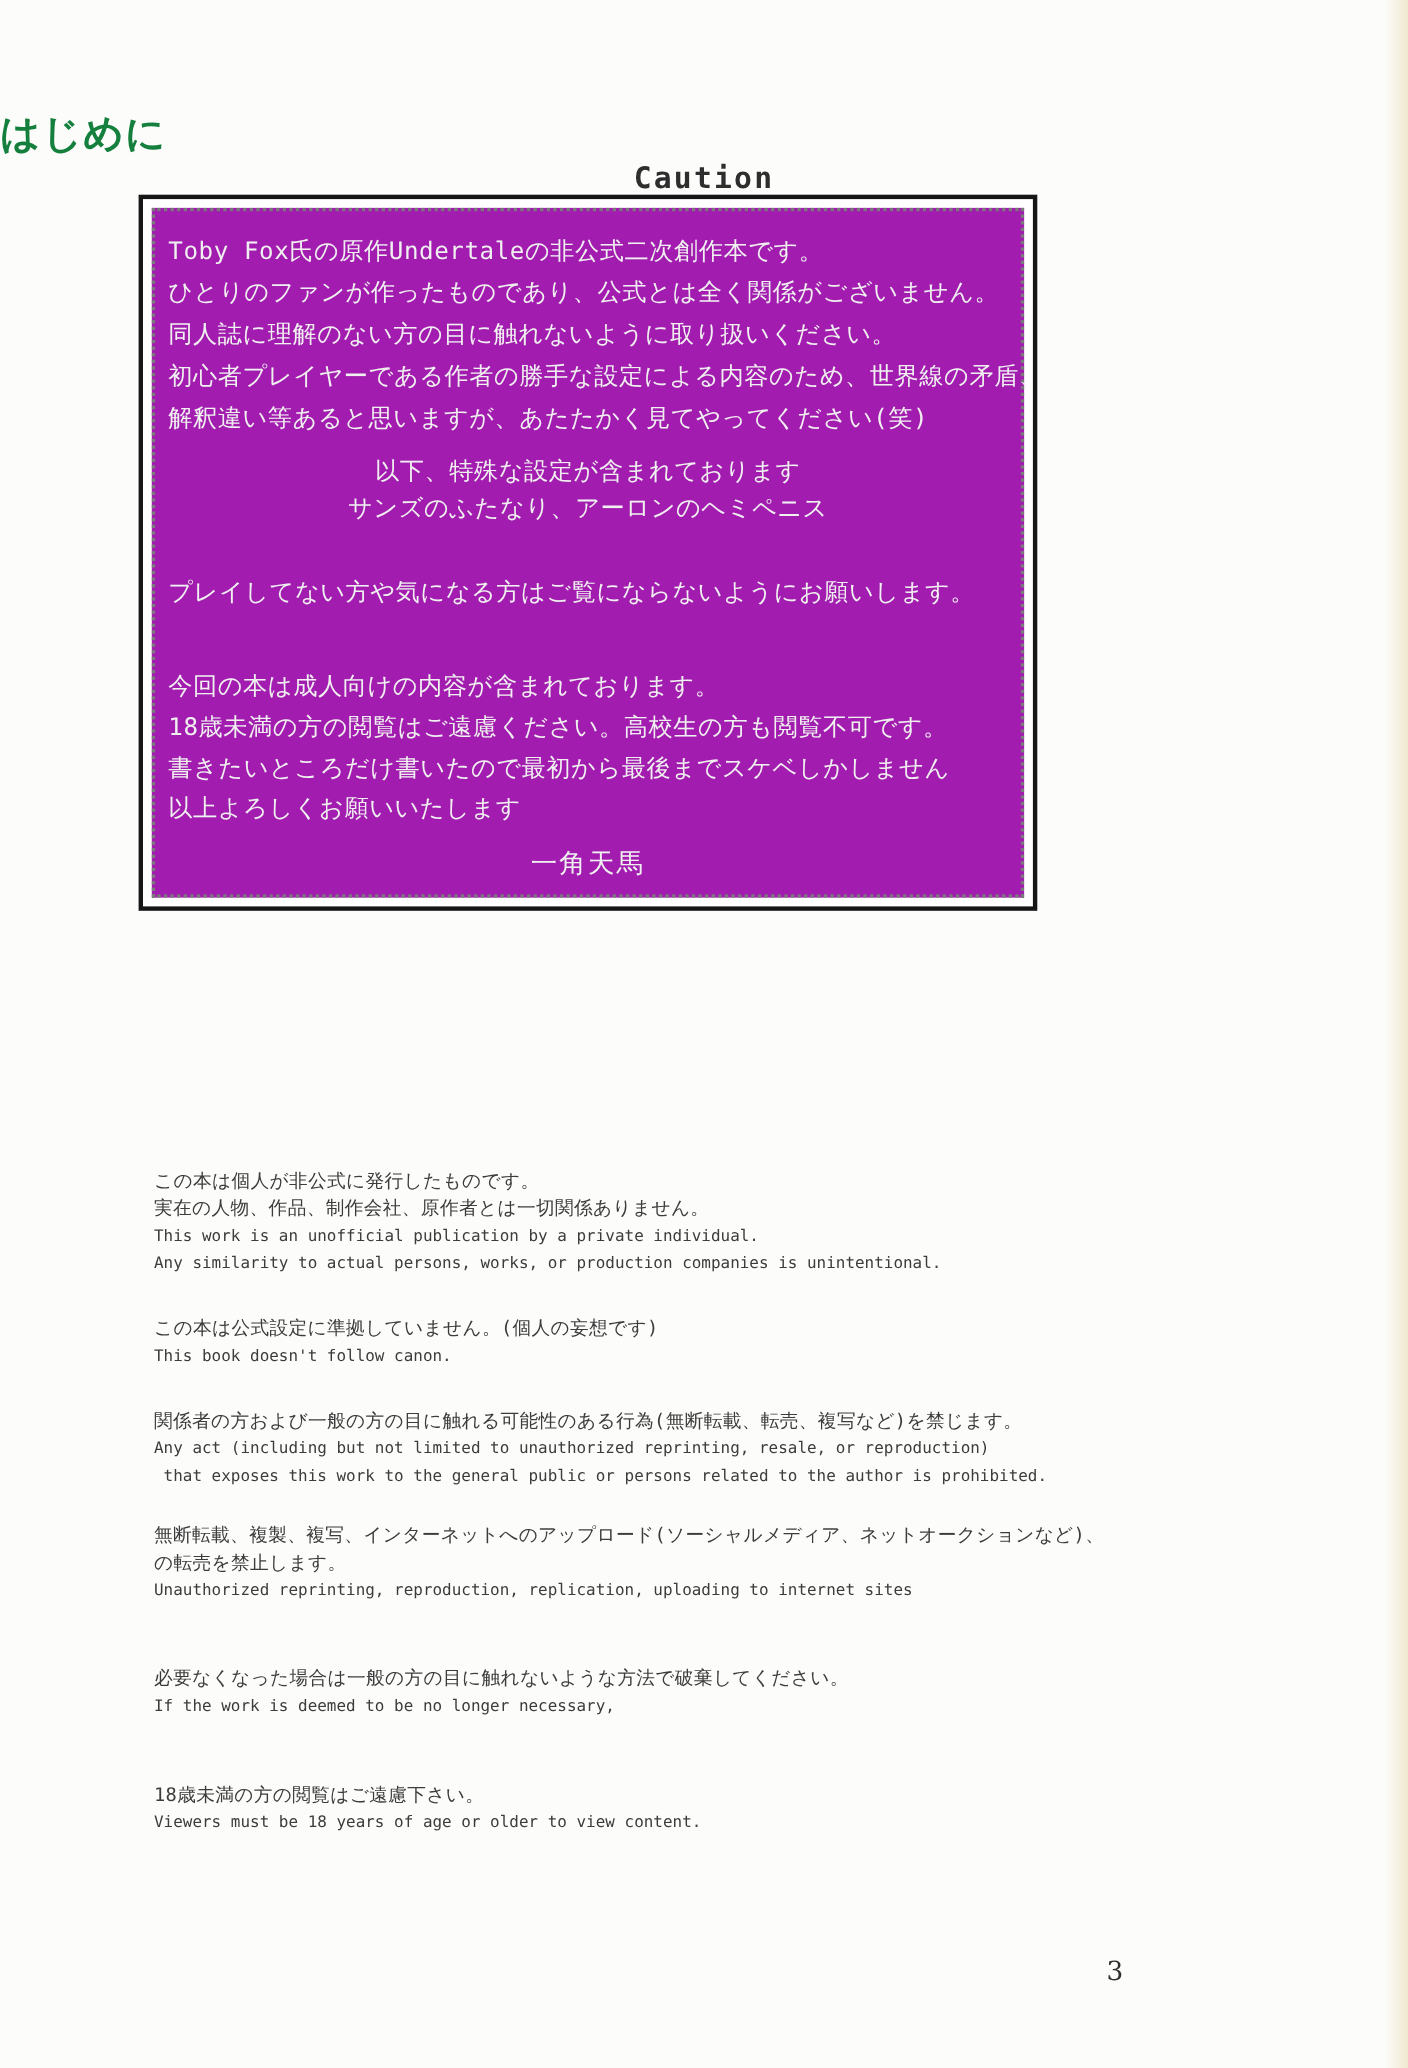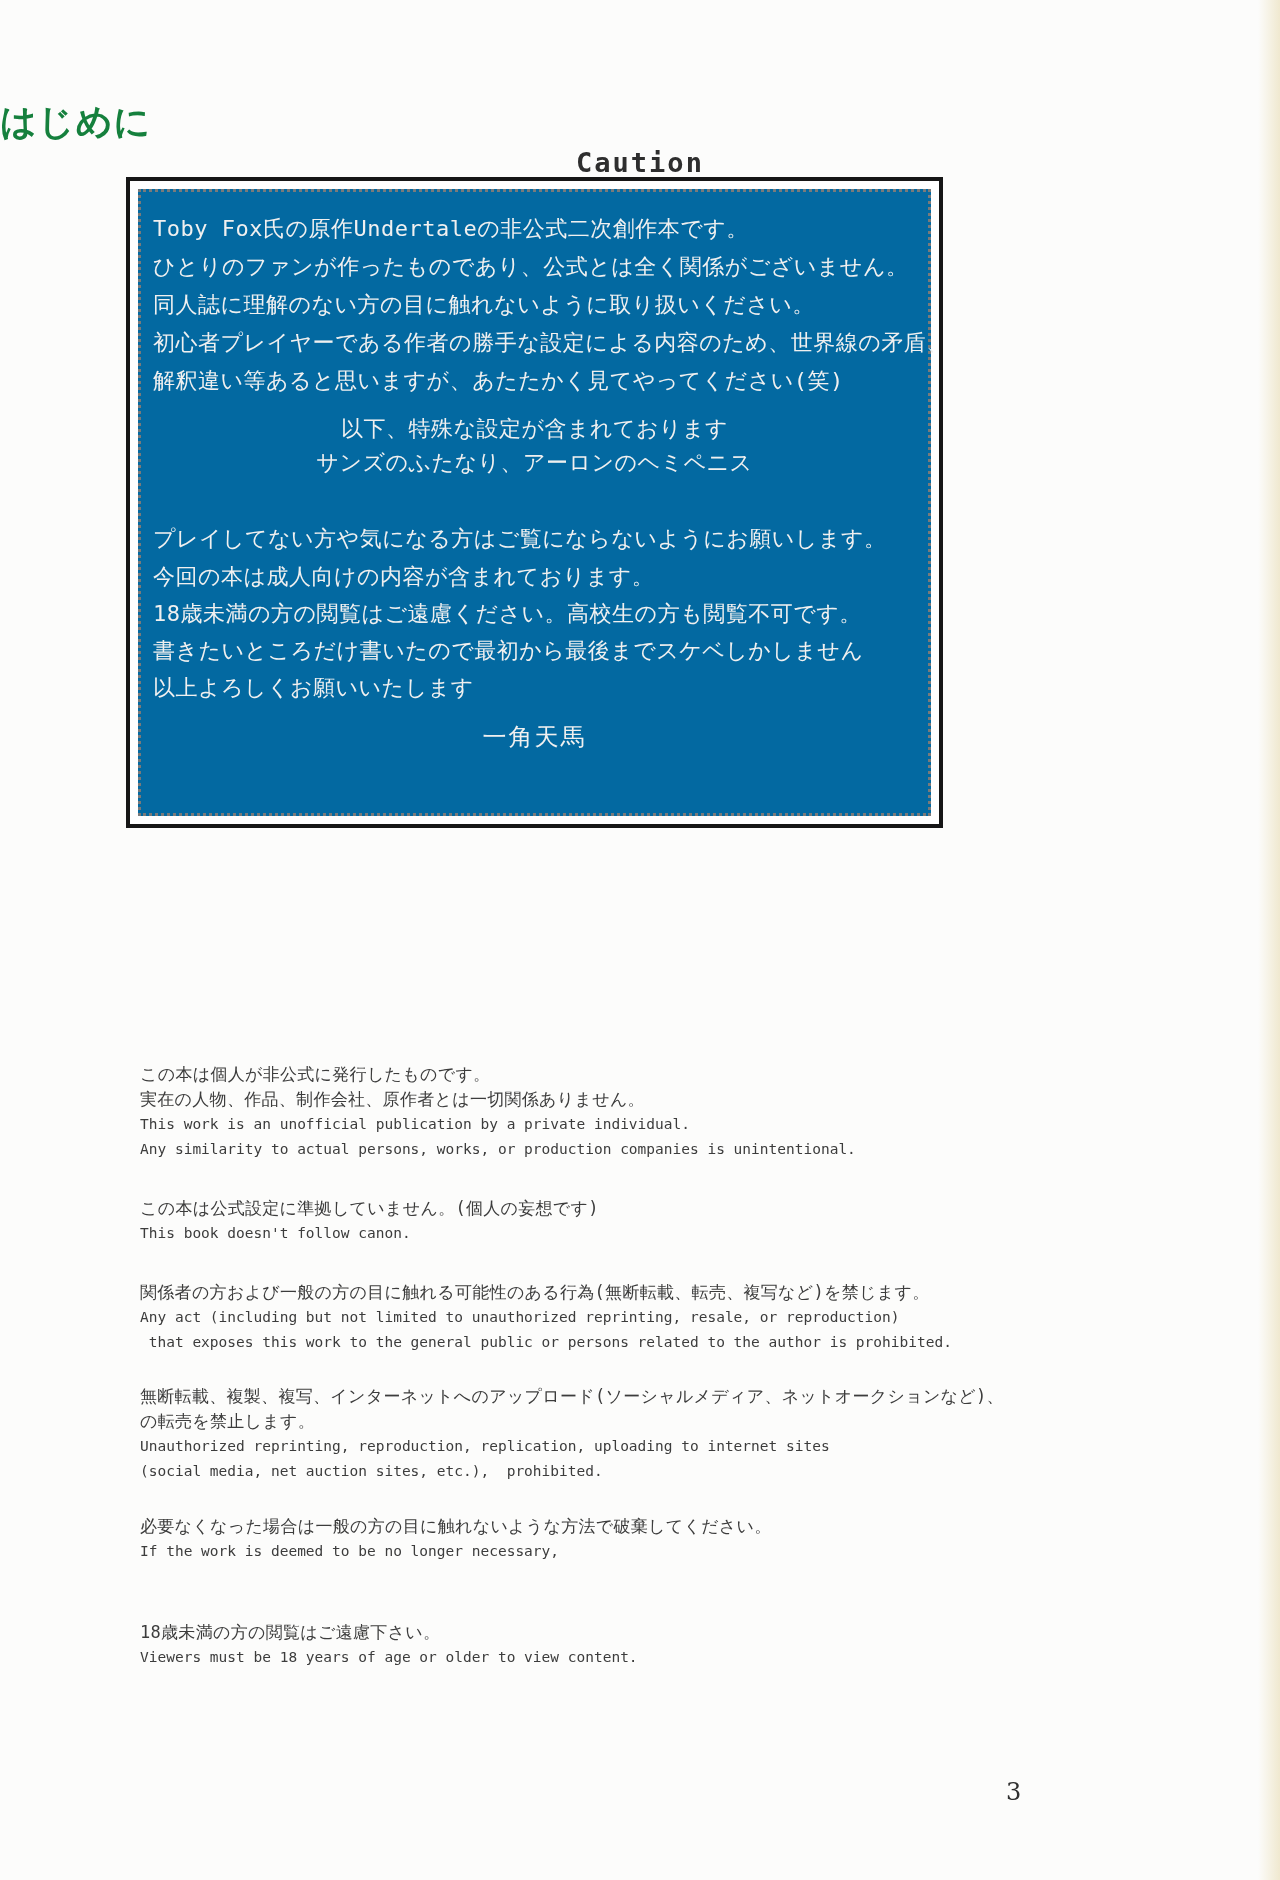--- a/index.html
+++ b/index.html
@@ -30,31 +30,31 @@
   .caution-box{
     position:absolute;left:126px;top:177px;width:817px;height:651px;
     box-sizing:border-box;
     border:4px solid #161616;
     background:#ffffff;
     padding:8px;
   }
   .caution-inner{
     box-sizing:border-box;
     width:100%;height:100%;
-    background:#0369a1;
+    background:#a21caf;
     border:3px dotted #7a7a7a;
     padding:18px 12px 0 12px;
     color:#f0f0f0;
   }
   .cb-line{font-size:22px;line-height:38px;white-space:pre;letter-spacing:0.5px;}
   .cb-intro{margin:0;}
   .cb-special{margin-top:12px;text-align:center;}
   .cb-special .cb-line{line-height:34px;}
   .cb-request{margin-top:40px;}
-  .cb-adult{}
+  .cb-adult{margin-top:48px;}
   .cb-adult .cb-line{line-height:37px;}
   .cb-signature{
     margin-top:12px;text-align:center;
     font-size:24px;line-height:38px;letter-spacing:2px;
   }
   .disclaimer{position:absolute;left:140px;}
   .line{white-space:pre;line-height:25px;}
   .line.jp{font-size:17px;letter-spacing:0.3px;color:#3c3c3c;}
   .line.en{font-size:14.5px;font-family:"DejaVu Sans Mono",monospace;color:#3c3c3c;}
   .b1{top:1062px;}
@@ -118,21 +118,20 @@
   <div class="disclaimer b3">
     <div class="line jp">関係者の方および一般の方の目に触れる可能性のある行為(無断転載、転売、複写など)を禁じます。</div>
     <div class="line en">Any act (including but not limited to unauthorized reprinting, resale, or reproduction)</div>
     <div class="line en"> that exposes this work to the general public or persons related to the author is prohibited.</div>
   </div>
 
   <div class="disclaimer b4">
     <div class="line jp">無断転載、複製、複写、インターネットへのアップロード(ソーシャルメディア、ネットオークションなど)、</div>
     <div class="line jp">の転売を禁止します。</div>
     <div class="line en">Unauthorized reprinting, reproduction, replication, uploading to internet sites</div>
-    <div class="line en">(social media, net auction sites, etc.),  prohibited.</div>
   </div>
 
   <div class="disclaimer b5">
     <div class="line jp">必要なくなった場合は一般の方の目に触れないような方法で破棄してください。</div>
     <div class="line en">If the work is deemed to be no longer necessary,</div>
   </div>
 
   <div class="disclaimer b6">
     <div class="line jp">18歳未満の方の閲覧はご遠慮下さい。</div>
     <div class="line en">Viewers must be 18 years of age or older to view content.</div>

